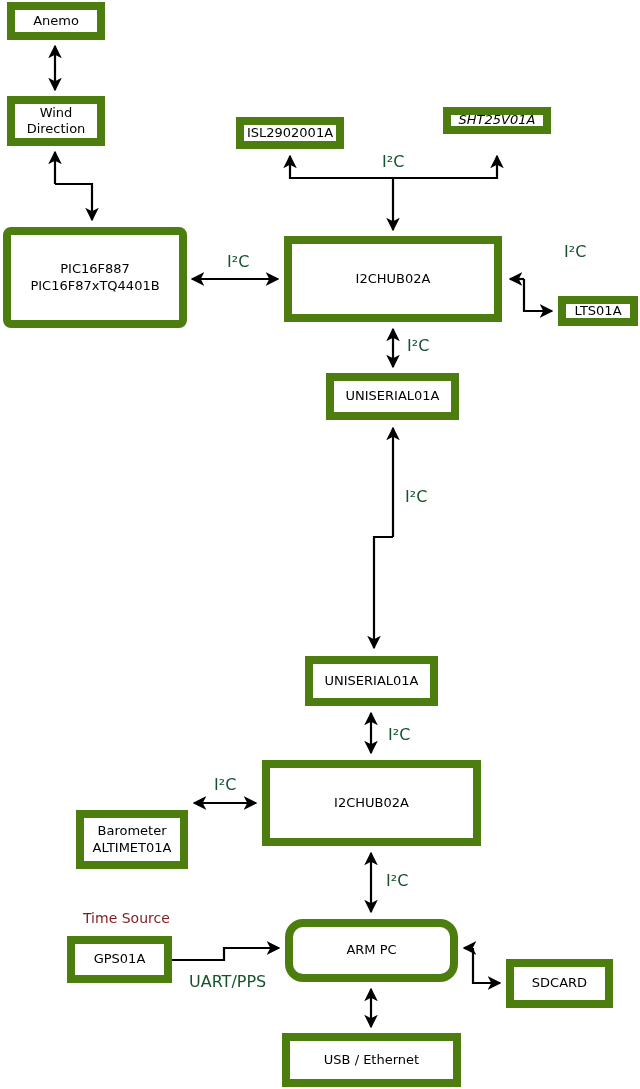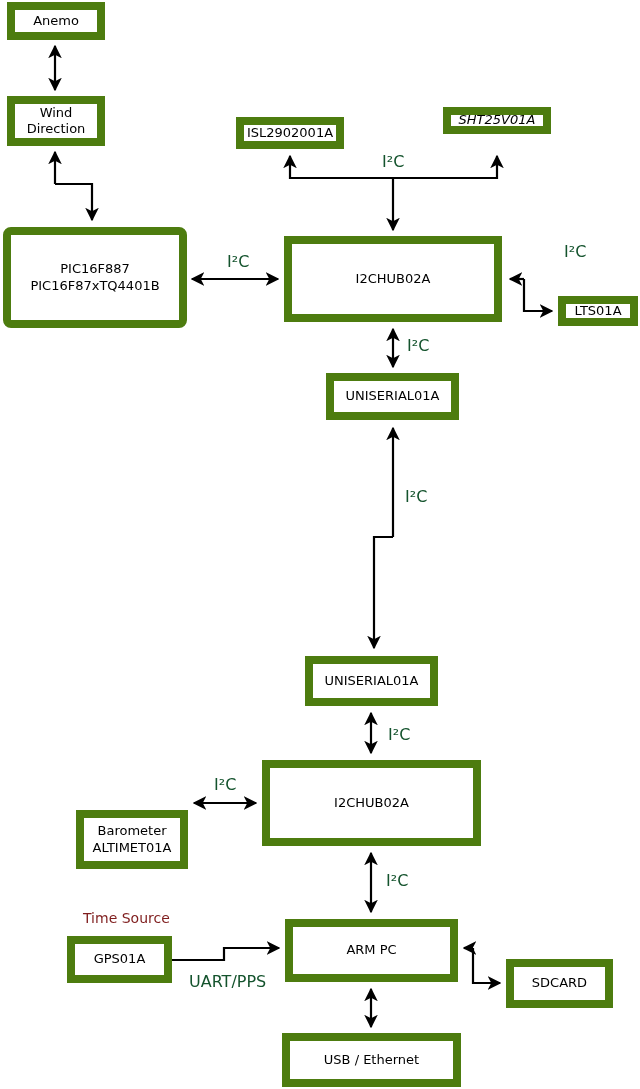--- a/index.html
+++ b/index.html
@@ -154,21 +154,21 @@
   </div>
 
   <div class="node" style="left:262px; top:760px; width:219px; height:86px;">
     <span class="node-label">I2CHUB02A</span>
   </div>
 
   <div class="node" style="left:67px; top:936px; width:105px; height:47px;">
     <span class="node-label">GPS01A</span>
   </div>
 
-  <div class="node" style="left:285px; top:919px; width:173px; height:63px;">
+  <div class="node" style="left:285px; top:919px; width:173px; height:63px;border-radius:18px;">
     <span class="node-label">ARM PC</span>
   </div>
 
   <div class="node" style="left:282px; top:1033px; width:179px; height:54px;">
     <span class="node-label">USB / Ethernet</span>
   </div>
 
   <div class="node" style="left:506px; top:959px; width:107px; height:49px;">
     <span class="node-label">SDCARD</span>
   </div>

